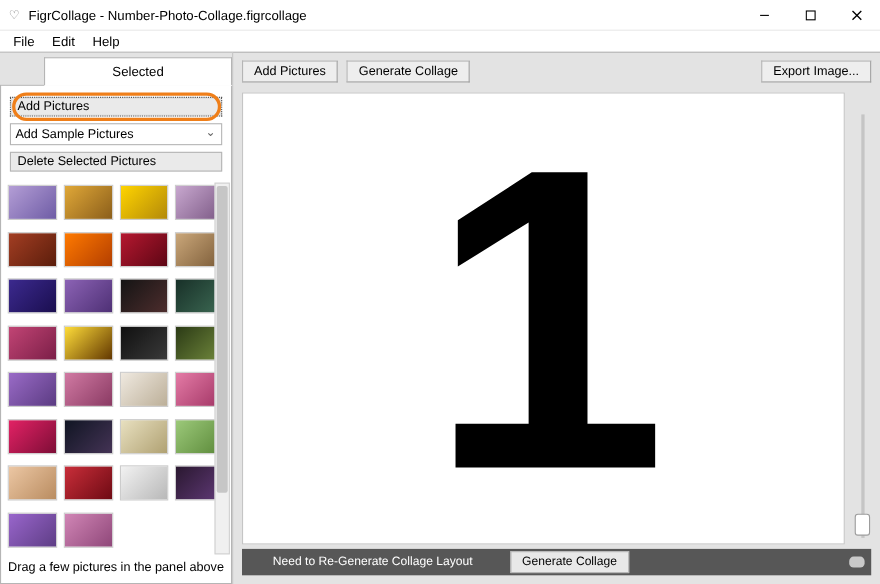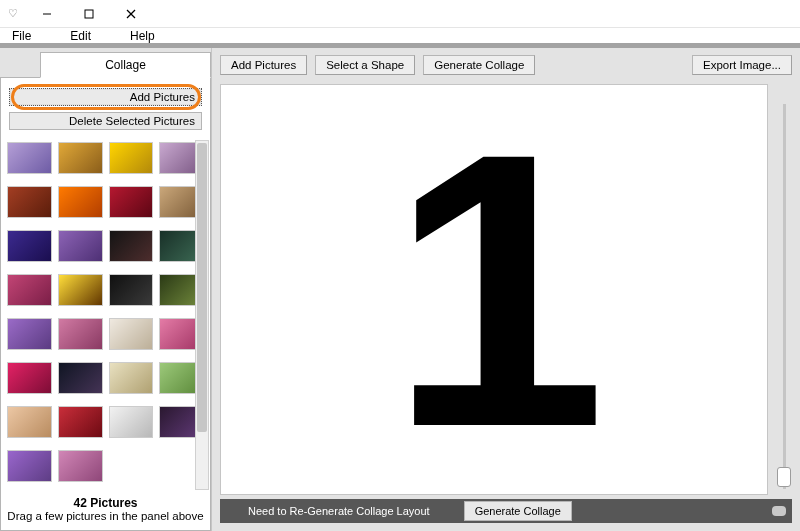--- a/index.html
+++ b/index.html
@@ -8,37 +8,37 @@
 
   
   .titlebar { height: 28px; background: #fff; border-bottom: 1px solid #e5e5e5; display: flex; align-items: center; padding-left: 6px; }
   .titlebar .app-icon { width: 14px; height: 14px; margin-right: 6px; display:flex; align-items:center; justify-content:center; font-size:11px; color:#777;}
   .titlebar .title { flex: 1; font-size: 12px; color: #000; }
   .titlebar .winbtns { display: flex; height: 100%; }
   .titlebar .winbtn { width: 42px; height: 28px; display: flex; align-items: center; justify-content: center; cursor: pointer; }
   .winbtn svg { width: 10px; height: 10px; }
 
   
-  .menubar { height: 20px; background: #fff; border-bottom: 5px solid #a3a3a3; display: flex; align-items: center; padding-left: 4px; gap: 23px; }
+  .menubar { height: 20px; background: #fff; border-bottom: 1px solid #a3a3a3; display: flex; align-items: center; padding-left: 4px; }
   .menubar .menuitem { padding: 2px 8px; cursor: pointer; font-size: 12px; }
 
   
   .app-body { display: flex; height: 483px; background: #e3e3e3; }
 
   
   .left-panel { width: 212px; display: flex; flex-direction: column; padding: 0 0 0 0; background:#e3e3e3; border-right: 1px solid #c5c5c5; }
   .tabs-row { display:flex; padding-top:4px; }
   .tab { flex:1; text-align:center; font-size:12px; padding:5px 0; border:1px solid #b5b5b5; border-bottom:1px solid #b5b5b5; cursor:pointer; background:#e9e9e9; }
   .tab.active { background:#fff; border-bottom:1px solid #fff; position:relative; z-index:2; font-weight:400; }
   .tab-panel { background:#fff; border:1px solid #b5b5b5; margin-top:-1px; flex:1; display:flex; flex-direction:column; position:relative; overflow:hidden;}
 
   .highlight-oval { position:absolute; top:6px; left:10px; width:190px; height:26px; border:3px solid #ef7f1a; border-radius:14px; pointer-events:none; z-index:5;}
 
   .panel-inner { padding: 10px 8px 4px 8px; display:flex; flex-direction:column; gap:6px; }
-  .btn { background:#eaeaea; border:1px solid #b5b5b5; font-size:11.5px; padding:2px 6px; cursor:pointer; text-align:right; width:100%; font-family: inherit;}
+  .btn { background:#eaeaea; border:1px solid #b5b5b5; font-size:11.5px; padding:2px 6px; cursor:pointer; text-align:left; width:100%; font-family: inherit;}
   .btn.dotted { border:1px dotted #555; box-shadow: inset 0 0 0 1px #e0e0e0;}
   .select { background:#fff; border:1px solid #b5b5b5; font-size:11.5px; padding:2px 18px 2px 4px; cursor:pointer; width:100%; height:20px; position:relative; text-align:left; font-family: inherit;}
   .select::after { content:"⌄"; position:absolute; right:5px; top:1px; font-size:11px; color:#666;}
 
   .thumb-scroll { flex:1; overflow:hidden; position:relative; margin:4px 0 0 0;}
   .thumb-grid { display:grid; grid-template-columns: repeat(4, 1fr); gap:6px; padding:4px 6px; height:100%;}
   .thumb { height:32px; border:1px solid #ccc; display:block; }
   .scrollbar { position:absolute; right:1px; top:2px; bottom:2px; width:14px; background:#f0f0f0; border:1px solid #d0d0d0;}
   .scrollbar .sthumb { position:absolute; left:1px; right:1px; background:#c6c6c6; border-radius:2px;}
 
@@ -62,20 +62,21 @@
   .statusbar .msg { padding:0 28px;}
   .statusbar .btn { width:auto; padding:3px 10px; font-size:11px; background:#e8e8e8; color:#000; height:20px; line-height:13px; margin-left:6px;}
   .statusbar .spacer { flex:1;}
   .statusbar .dot { width:14px; height:10px; background:#c9c9c9; border-radius:4px; margin-right:6px;}
 </style>
 </head>
 <body>
 
 <div class="titlebar">
   <span class="app-icon">♡</span>
+  <span class="title">FigrCollage - Number-Photo-Collage.figrcollage</span>
   <div class="winbtns">
     <div class="winbtn" title="Minimize">
       <svg viewBox="0 0 10 10">
           <line x1="1" y1="5" x2="9" y2="5" stroke="#000" stroke-width="1"></line>
         </svg>
     </div>
     <div class="winbtn" title="Maximize">
       <svg viewBox="0 0 10 10">
           <rect x="1" y="1" width="8" height="8" stroke="#000" fill="none" stroke-width="1"></rect>
         </svg>
@@ -93,26 +94,27 @@
   <div class="menuitem">File</div>
   <div class="menuitem">Edit</div>
   <div class="menuitem">Help</div>
 </div>
 
 <div class="app-body">
 
   <div class="left-panel">
     <div class="tabs-row">
       <div style="width:40px;"></div>
-      <div class="tab active">Collage</div>
+      <div class="tab active">Selected</div>
     </div>
     <div class="tab-panel">
       <div class="highlight-oval"></div>
       <div class="panel-inner">
         <button class="btn dotted">Add Pictures</button>
+        <button class="select">Add Sample Pictures</button>
         <button class="btn">Delete Selected Pictures</button>
       </div>
       <div class="thumb-scroll">
         <div class="thumb-grid" id="thumb-grid">
             <div class="thumb" style="background: linear-gradient(135deg, rgb(180, 158, 214) 0%, rgb(110, 92, 165) 100%);"></div>
             <div class="thumb" style="background: linear-gradient(135deg, rgb(224, 168, 56) 0%, rgb(139, 94, 26) 100%);"></div>
             <div class="thumb" style="background: linear-gradient(135deg, rgb(255, 212, 0) 0%, rgb(179, 137, 10) 100%);"></div>
             <div class="thumb" style="background: linear-gradient(135deg, rgb(200, 168, 207) 0%, rgb(122, 87, 131) 100%);"></div>
             <div class="thumb" style="background: linear-gradient(135deg, rgb(163, 62, 35) 0%, rgb(91, 29, 11) 100%);"></div>
             <div class="thumb" style="background: linear-gradient(135deg, rgb(255, 122, 0) 0%, rgb(179, 62, 0) 100%);"></div>
@@ -139,30 +141,28 @@
             <div class="thumb" style="background: linear-gradient(135deg, rgb(242, 242, 242) 0%, rgb(184, 184, 184) 100%);"></div>
             <div class="thumb" style="background: linear-gradient(135deg, rgb(42, 24, 48) 0%, rgb(97, 58, 120) 100%);"></div>
             <div class="thumb" style="background: linear-gradient(135deg, rgb(153, 102, 204) 0%, rgb(94, 61, 133) 100%);"></div>
             <div class="thumb" style="background: linear-gradient(135deg, rgb(209, 134, 182) 0%, rgb(143, 71, 121) 100%);"></div>
           </div>
         <div class="scrollbar">
           <div class="sthumb" style="top:2px; height:83%;"></div>
         </div>
       </div>
       <div class="bottom-caption">
-        <div class="count">42 Pictures</div>
         <div>Drag a few pictures in the panel above</div>
       </div>
     </div>
   </div>
 
   <div class="right-area">
     <div class="toolbar">
       <button class="btn">Add Pictures</button>
-      <button class="btn">Select a Shape</button>
       <button class="btn">Generate Collage</button>
       <div class="spacer"></div>
       <button class="btn">Export Image...</button>
     </div>
 
     <div class="canvas-wrap">
       <div class="big-number">1</div>
     </div>
 
     <div class="vslider">

